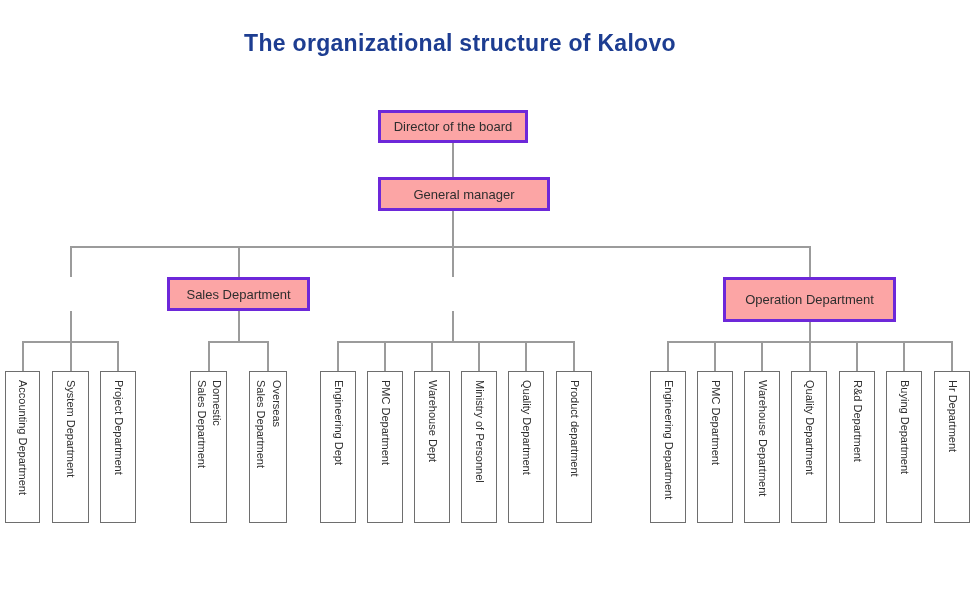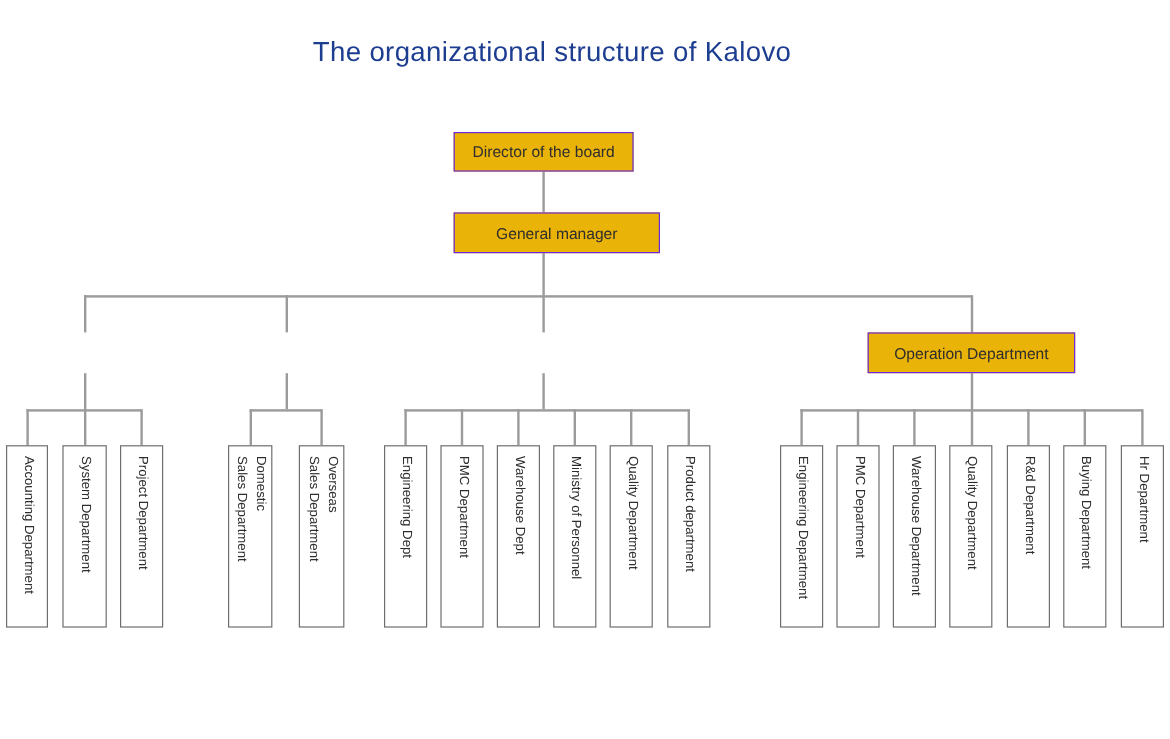--- a/index.html
+++ b/index.html
@@ -7,31 +7,31 @@
     position:relative;
     width:975px;height:616px;
     background:#ffffff;
     font-family:"Liberation Sans", sans-serif;
     overflow:hidden;
   }
   .title{
     position:absolute;
     left:60px;top:30px;width:800px;
     text-align:center;
-    font-size:23px;font-weight:normal;
+    font-size:23px;font-weight:bold;
     color:#1d3d91;
     letter-spacing:0.3px;
   }
   .ln{position:absolute;background:#9b9b9b;}
   .v{width:1.5px;}
   .h{height:1.5px;}
   .box{
     position:absolute;
-    border:1px solid #6d28d9;
-    background:#eab308;
+    border:3px solid #6d28d9;
+    background:#fca5a5;
     display:flex;align-items:center;justify-content:center;
     font-size:13px;color:#2e2e2e;
     box-sizing:border-box;
     text-align:right;
   }
   .box.sm{font-size:11.5px;}
   .vbox{
     position:absolute;
     border:1px solid #6e6e6e;
     background:#ffffff;
@@ -91,21 +91,22 @@
   <div class="ln v" style="left:714px;top:341px;height:30px"></div>
   <div class="ln v" style="left:761px;top:341px;height:30px"></div>
   <div class="ln v" style="left:809px;top:341px;height:30px"></div>
   <div class="ln v" style="left:856px;top:341px;height:30px"></div>
   <div class="ln v" style="left:903px;top:341px;height:30px"></div>
   <div class="ln v" style="left:951px;top:341px;height:30px"></div>
 
   <div class="box" style="left:378px;top:110px;width:150px;height:33px">Director of the board</div>
   <div class="box" style="left:378px;top:177px;width:172px;height:34px">General manager</div>
 
-  <div class="box" style="left:723px;top:277px;width:173px;height:34px">Operation Department</div>
+  <div class="box" style="left:167px;top:277px;width:143px;height:34px">Sales Department</div>
+  <div class="box" style="left:723px;top:277px;width:173px;height:45px">Operation Department</div>
 
   <div class="vbox" style="left:5px;width:35px">
     <span>Accounting Department</span>
     </div>
   <div class="vbox" style="left:52px;width:37px">
     <span>System Department</span>
     </div>
   <div class="vbox" style="left:100px;width:36px">
     <span>Project Department</span>
     </div>

